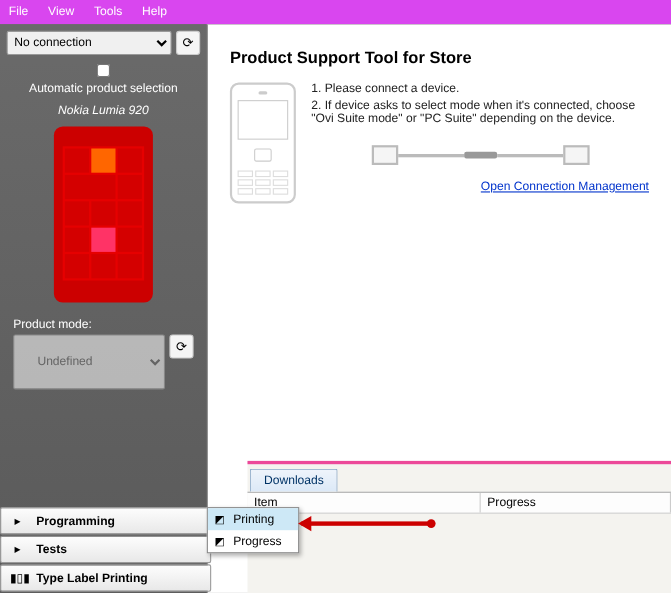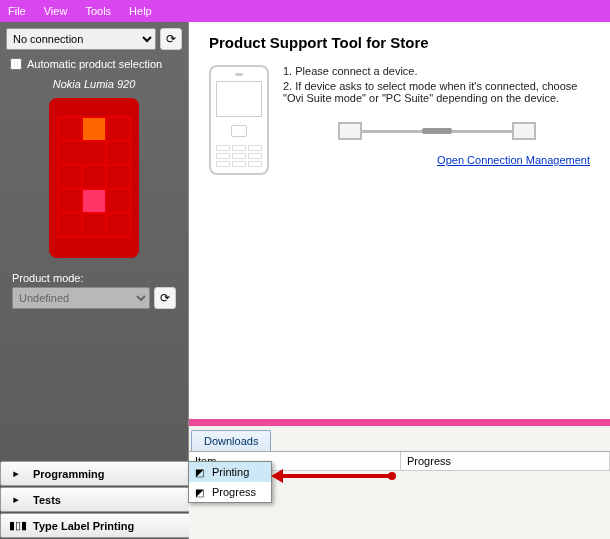--- a/index.html
+++ b/index.html
@@ -10,44 +10,44 @@
 .menubar { background: #d946ef; color: #fff; font-size: 11px; padding: 5px 8px; display: flex; gap: 18px; }
 .menubar span { cursor: pointer; }
 
 .main-area { display: flex; flex: 1; overflow: hidden; }
 
 .sidebar { width: 188px; background: linear-gradient(to bottom, #6a6a6a 0%, #5a5a5a 100%); display: flex; flex-direction: column; position: relative; }
 .sidebar-top { padding: 6px; }
 .conn-row { display: flex; gap: 4px; margin-bottom: 6px; }
 .conn-select { flex: 1; font-size: 11px; padding: 2px; border: 1px solid #999; background: #f0f0f0; border-radius: 2px; }
 .refresh-btn { width: 22px; height: 22px; background: #f5f5f5; border: 1px solid #ccc; border-radius: 3px; display: flex; align-items: center; justify-content: center; font-size: 12px; cursor: pointer; }
-.auto-row { display: flex; align-items: center; gap: 5px; color: #fff; font-size: 11px; padding: 2px 4px; }
+.auto-row { display: flex; align-items: center; gap: 5px; color: #fff; font-size: 11px; padding: 2px 4px; flex-direction: column; }
 .auto-row input { width: 12px; height: 12px; }
 .product-name { color: #fff; font-size: 11px; text-align: center; margin-top: 6px; font-style: italic; }
 
 .phone-img { width: 90px; height: 160px; margin: 8px auto; background: #cc0000; border-radius: 8px; position: relative; display: block; }
 .phone-screen { position: absolute; top: 18px; left: 8px; right: 8px; bottom: 20px; background: #e60000; display: grid; grid-template-columns: repeat(3, 1fr); grid-template-rows: repeat(5, 1fr); gap: 2px; padding: 2px; }
 .tile { background: #d40000; }
 .tile.wide { grid-column: span 2; }
 .tile.orange { background: #ff6600; }
 .tile.pink { background: #ff3366; }
 
 .mode-section { padding: 6px; }
 .mode-label { color: #fff; font-size: 11px; margin-bottom: 3px; }
 .mode-row { display: flex; gap: 4px; }
-.mode-select { flex: 1; font-size: 11px; padding: 2px; border: 1px solid #999; background: #ddd; color: #666; border-radius: 2px; }
+.mode-select { flex: 1; font-size: 11px; padding: 17px; border: 1px solid #999; background: #ddd; color: #666; border-radius: 2px; }
 
 .sidebar-spacer { flex: 1; }
 
 .bottom-buttons { position: absolute; bottom: 0; left: 0; right: -4px; }
 .btn-row { background: linear-gradient(to bottom, #fdfdfd, #e8e8e8); border: 1px solid #999; border-radius: 2px; padding: 5px 8px; display: flex; align-items: center; gap: 10px; font-size: 11px; cursor: pointer; margin-bottom: 1px; }
 .btn-icon { width: 14px; display: inline-block; text-align: center; }
 
 .content { flex: 1; background: #fff; display: flex; flex-direction: column; border-left: 1px solid #888; }
-.content-main { flex: 1; padding: 12px 20px; position: relative; }
+.content-main { flex: 1; padding: 22px 20px; position: relative; }
 .content-title { font-size: 15px; font-weight: bold; margin-bottom: 14px; }
 .connect-area { display: flex; gap: 14px; }
 
 .phone-outline { width: 60px; height: 110px; border: 2px solid #ccc; border-radius: 8px; position: relative; flex-shrink: 0; }
 .phone-outline::before { content: ''; position: absolute; top: 6px; left: 50%; transform: translateX(-50%); width: 8px; height: 3px; background: #ccc; border-radius: 2px; }
 .phone-outline-screen { position: absolute; top: 14px; left: 5px; right: 5px; height: 36px; border: 1px solid #ccc; }
 .phone-outline-key { position: absolute; top: 58px; left: 50%; transform: translateX(-50%); width: 16px; height: 12px; border: 1px solid #ccc; border-radius: 2px; }
 .phone-outline-keys { position: absolute; bottom: 6px; left: 5px; right: 5px; display: grid; grid-template-columns: repeat(3,1fr); grid-template-rows: repeat(3,1fr); gap: 2px; }
 .phone-outline-keys span { border: 1px solid #ddd; height: 6px; }
 
@@ -55,21 +55,21 @@
 .instructions p { margin-bottom: 3px; }
 
 .cable-row { margin-top: 18px; display: flex; align-items: center; justify-content: center; gap: 0; }
 .cable-end { width: 24px; height: 18px; border: 2px solid #bbb; background: #f5f5f5; }
 .cable-line { width: 60px; height: 3px; background: #bbb; }
 .cable-joint { width: 30px; height: 6px; background: #999; border-radius: 2px; }
 
 .link-row { text-align: right; margin-top: 14px; }
 .link-row a { color: #0033cc; font-size: 11px; text-decoration: underline; }
 
-.lower-panel { border-top: 7px solid #ec4899; background: #f4f3ef; min-height: 120px; position: relative; }
+.lower-panel { border-top: 3px solid #ec4899; background: #f4f3ef; min-height: 120px; position: relative; margin-left: 36px; }
 .tab-bar { display: flex; padding: 0 2px; }
 .tab { background: linear-gradient(to bottom, #eef4fb, #dce9f7); border: 1px solid #8aa8c8; border-bottom: none; padding: 4px 12px; font-size: 11px; color: #003366; border-radius: 2px 2px 0 0; margin-top: 4px; cursor: pointer; }
 .table-header { display: flex; border-top: 1px solid #aaa; border-bottom: 1px solid #ccc; background: #fdfdfd; font-size: 11px; }
 .th { padding: 3px 6px; border-right: 1px solid #ccc; }
 .th-item { width: 212px; }
 .th-progress { flex: 1; }
 
 .context-menu { position: absolute; left: 188px; top: 461px; width: 84px; background: #fff; border: 1px solid #888; box-shadow: 2px 2px 4px rgba(0,0,0,0.3); z-index: 100; }
 .ctx-item { padding: 4px 6px; font-size: 11px; display: flex; align-items: center; gap: 5px; cursor: pointer; }
 .ctx-item.hover { background: #cde8f6; }

